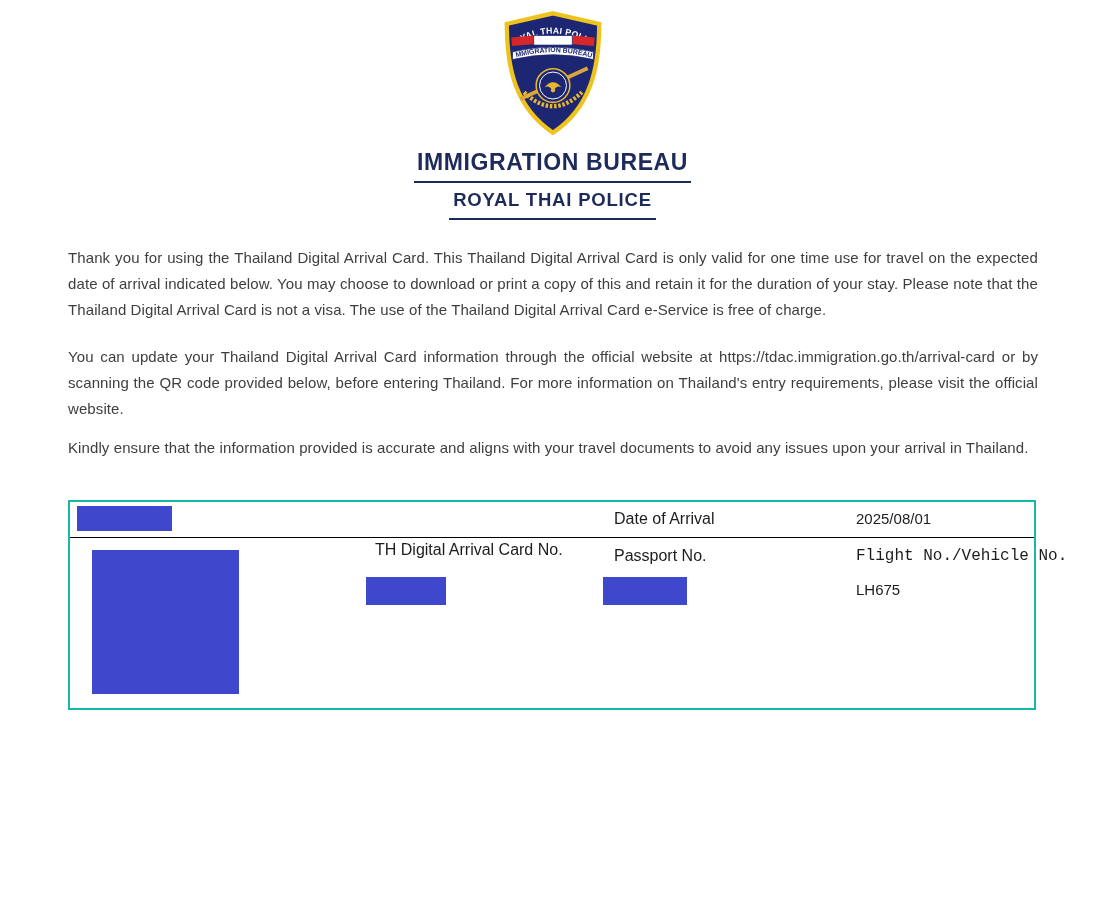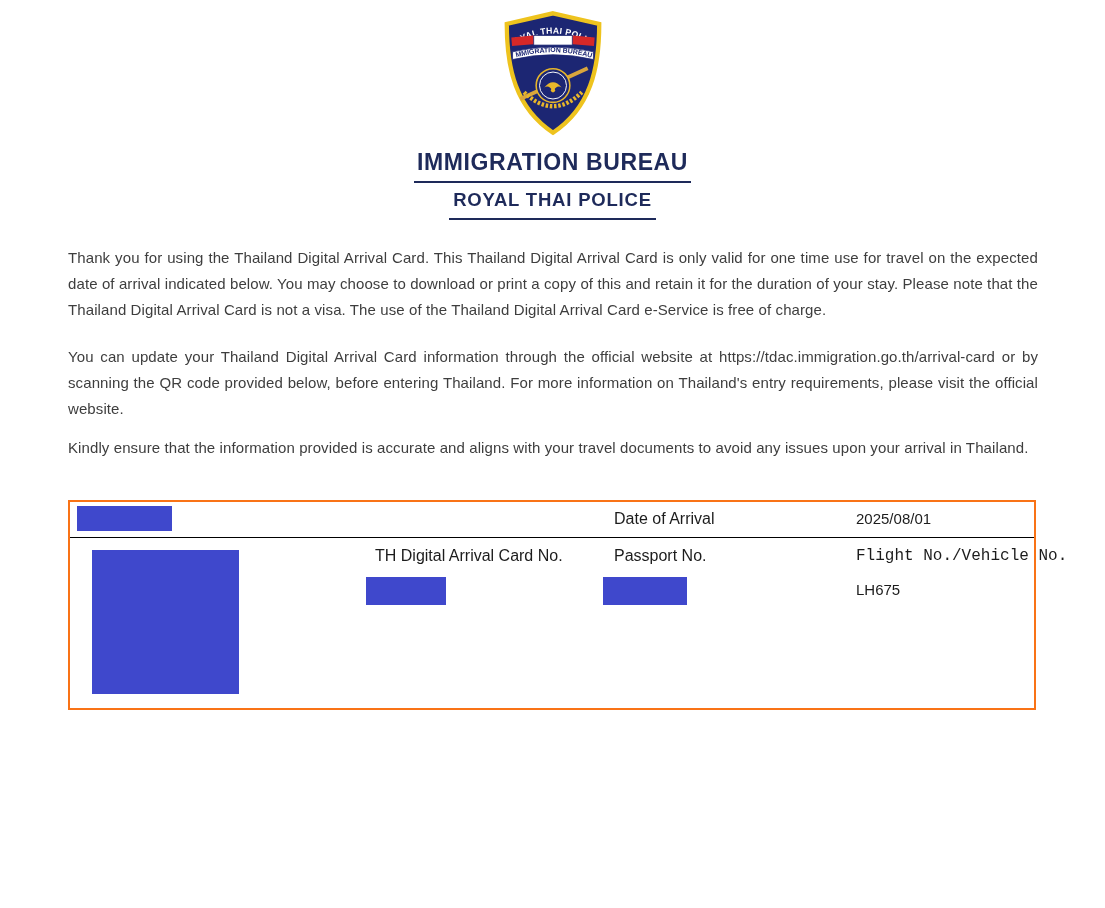--- a/index.html
+++ b/index.html
@@ -59,41 +59,41 @@
   }
   .qr-box { width: 97px; height: 93px; margin-left: 7px; flex: 0 0 auto; }
   .qr-text { margin-left: 55px; font-size: 15px; line-height: 26px; }
   .transaction { margin-top: 39px; font-size: 15px; }
   
   .card-table {
     position: relative;
     margin-top: 39px;
     width: 968px;
     height: 210px;
-    border: 2px solid #f97316;
+    border: 2px solid #14b8a6;
   }
   .row-sep {
     position: absolute;
     left: 0; right: 0;
     top: 35px;
     height: 1px;
     background: #000;
   }
   .card-table .lbl, .card-table .val {
     position: absolute;
     font-size: 16px;
     color: #1c1c1c;
     white-space: nowrap;
   }
   .card-table .val { font-size: 15px; }
   .box-type   { position: absolute; left: 7px;  top: 4px;  width: 95px;  height: 25px; }
   .lbl-arrival{ left: 544px; top: 8px; }
   .val-arrival{ left: 786px; top: 8px; font-size: 16px; }
   .box-photo  { position: absolute; left: 22px; top: 48px; width: 147px; height: 144px; }
-  .lbl-cardno { left: 305px; top: 45px; }
+  .lbl-cardno { left: 305px; top: 39px; }
   .box-cardno { position: absolute; left: 296px; top: 75px; width: 80px; height: 28px; }
   .lbl-passport{ left: 544px; top: 45px; }
   .box-passport{ position: absolute; left: 533px; top: 75px; width: 84px; height: 28px; }
   .lbl-flight { left: 786px; top: 45px; font-family: Liberation Mono, monospace; }
   .val-flight { left: 786px; top: 79px; }
 </style>
 </head>
 <body>
 
 <div class="page">

